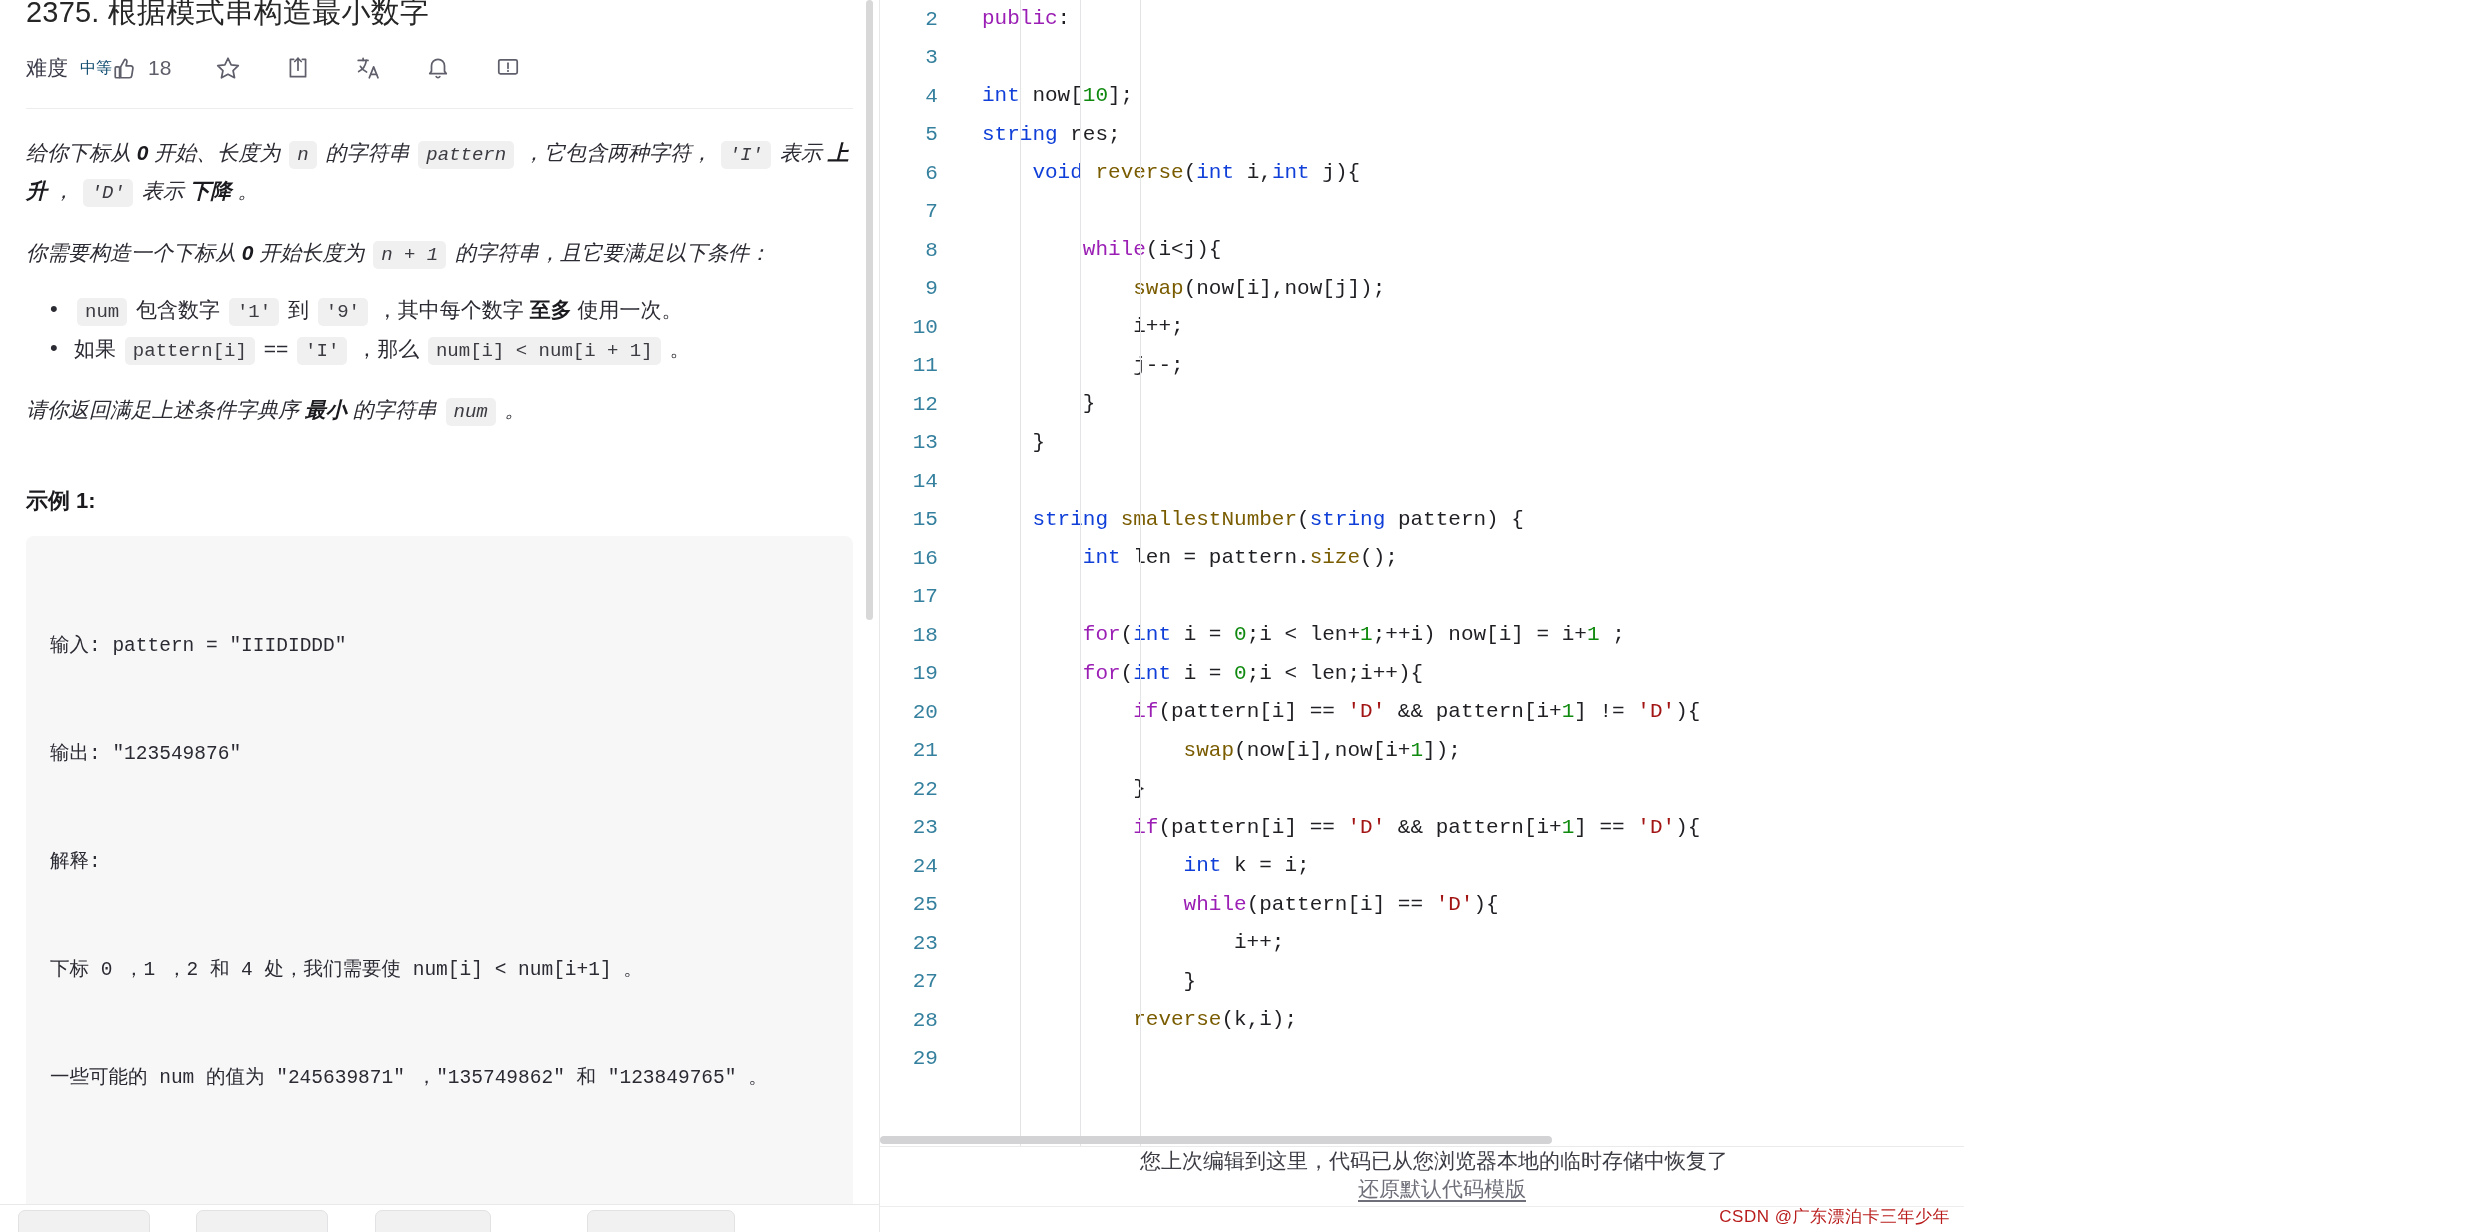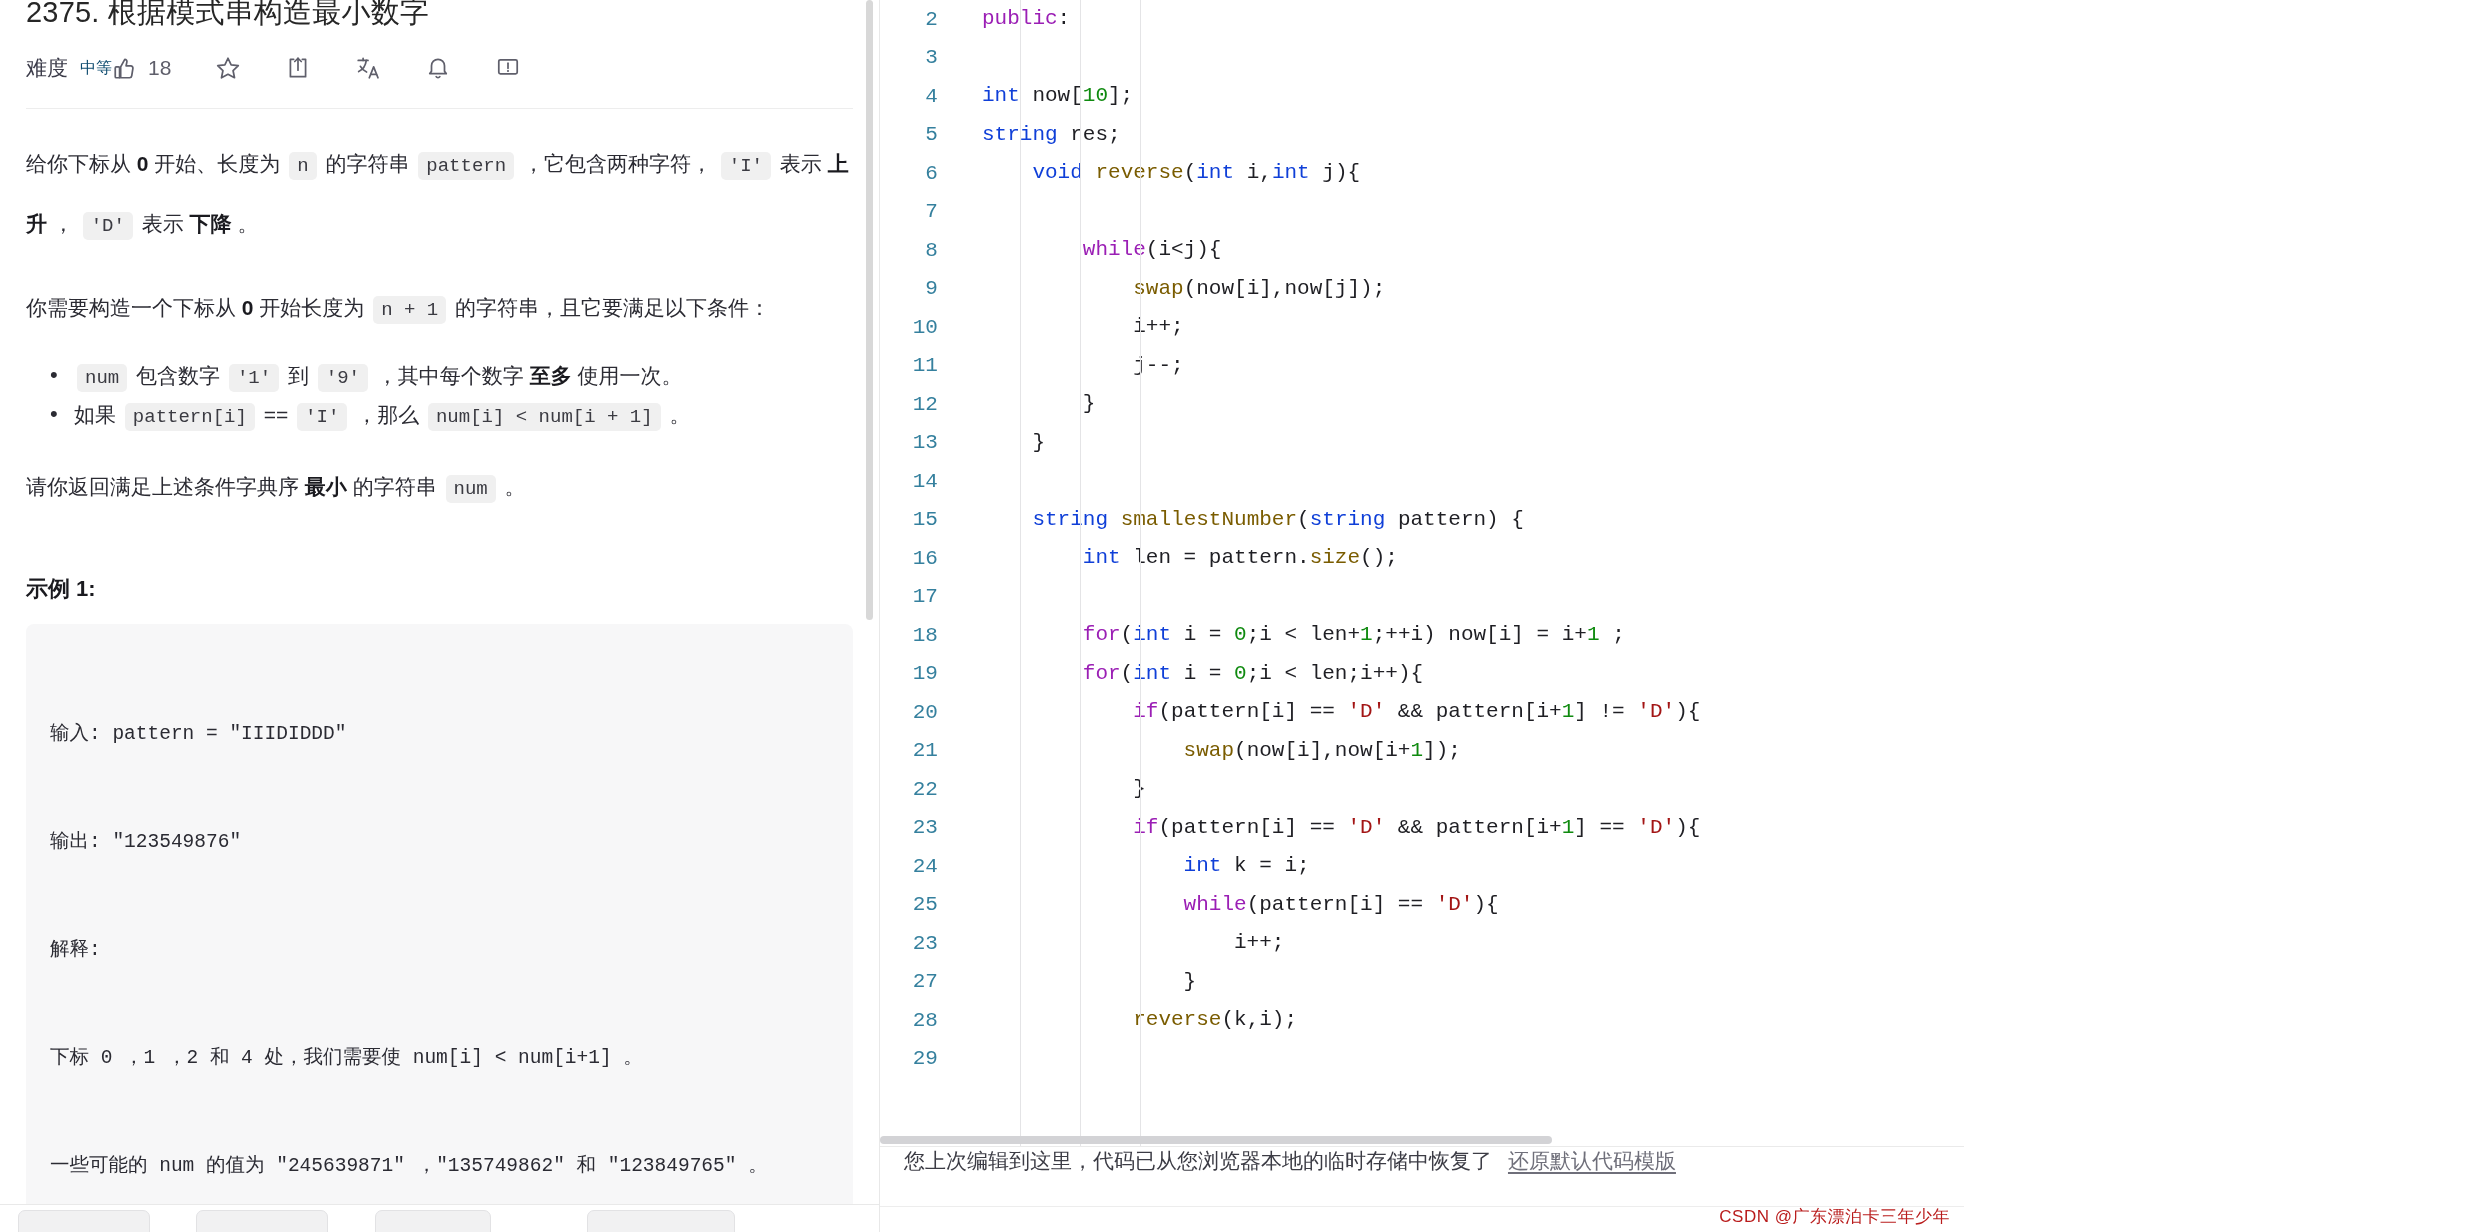--- a/index.html
+++ b/index.html
@@ -43,23 +43,24 @@
   .meta-item {
     display: flex; align-items: center; gap: 10px;
     color: #5f5f6b; font-size: 21px; margin-right: 44px;
   }
   .ic { width: 26px; height: 26px; display: inline-block; }
   .ic svg { display: block; }
   .divider { height: 1px; background: #ededed; margin-top: 20px; width: 100%; }
 
   .body-text {
     font-size: 21px;
-    line-height: 58px;
+    line-height: 36px;
     color: #2b2b33;
     margin-top: 26px;
+    font-style: italic;
   }
   .body-text.p2 { margin-top: 24px; }
   b.bd { font-weight: 700; color: #1a1a1f; }
   code.inline {
     font-family: "Liberation Mono", "DejaVu Sans Mono", monospace;
     background: #f0f0f0;
     color: #3b3b42;
     border-radius: 5px;
     padding: 3px 8px;
     font-size: 19px;
@@ -141,22 +142,22 @@
   .editor-scroll-h {
     position: absolute; left: 0; right: 0; bottom: 88px; height: 8px;
   }
   .editor-scroll-h .thumb {
     height: 8px; background: #d3d3d6; border-radius: 4px; width: 62%;
   }
 
   .status-bar {
     position: absolute; left: 0; right: 0; bottom: 26px; height: 60px;
     border-top: 1px solid #eaeaea;
-    display: flex; padding-left: 24px;
-    font-size: 21px; color: #3c3c45;
+    display: flex; align-items: center; padding-left: 24px;
+    font-size: 21px; color: #3c3c45; flex-direction: column;
   }
   .status-bar a {
     color: #6f6f7a; text-decoration: underline; margin-left: 16px;
     text-underline-offset: 4px; cursor: pointer;
   }
   .watermark {
     position: absolute; right: 14px; bottom: 4px;
     font-size: 17px; color: #b91c1c; letter-spacing: .5px;
   }
   .right-bottom-strip {

